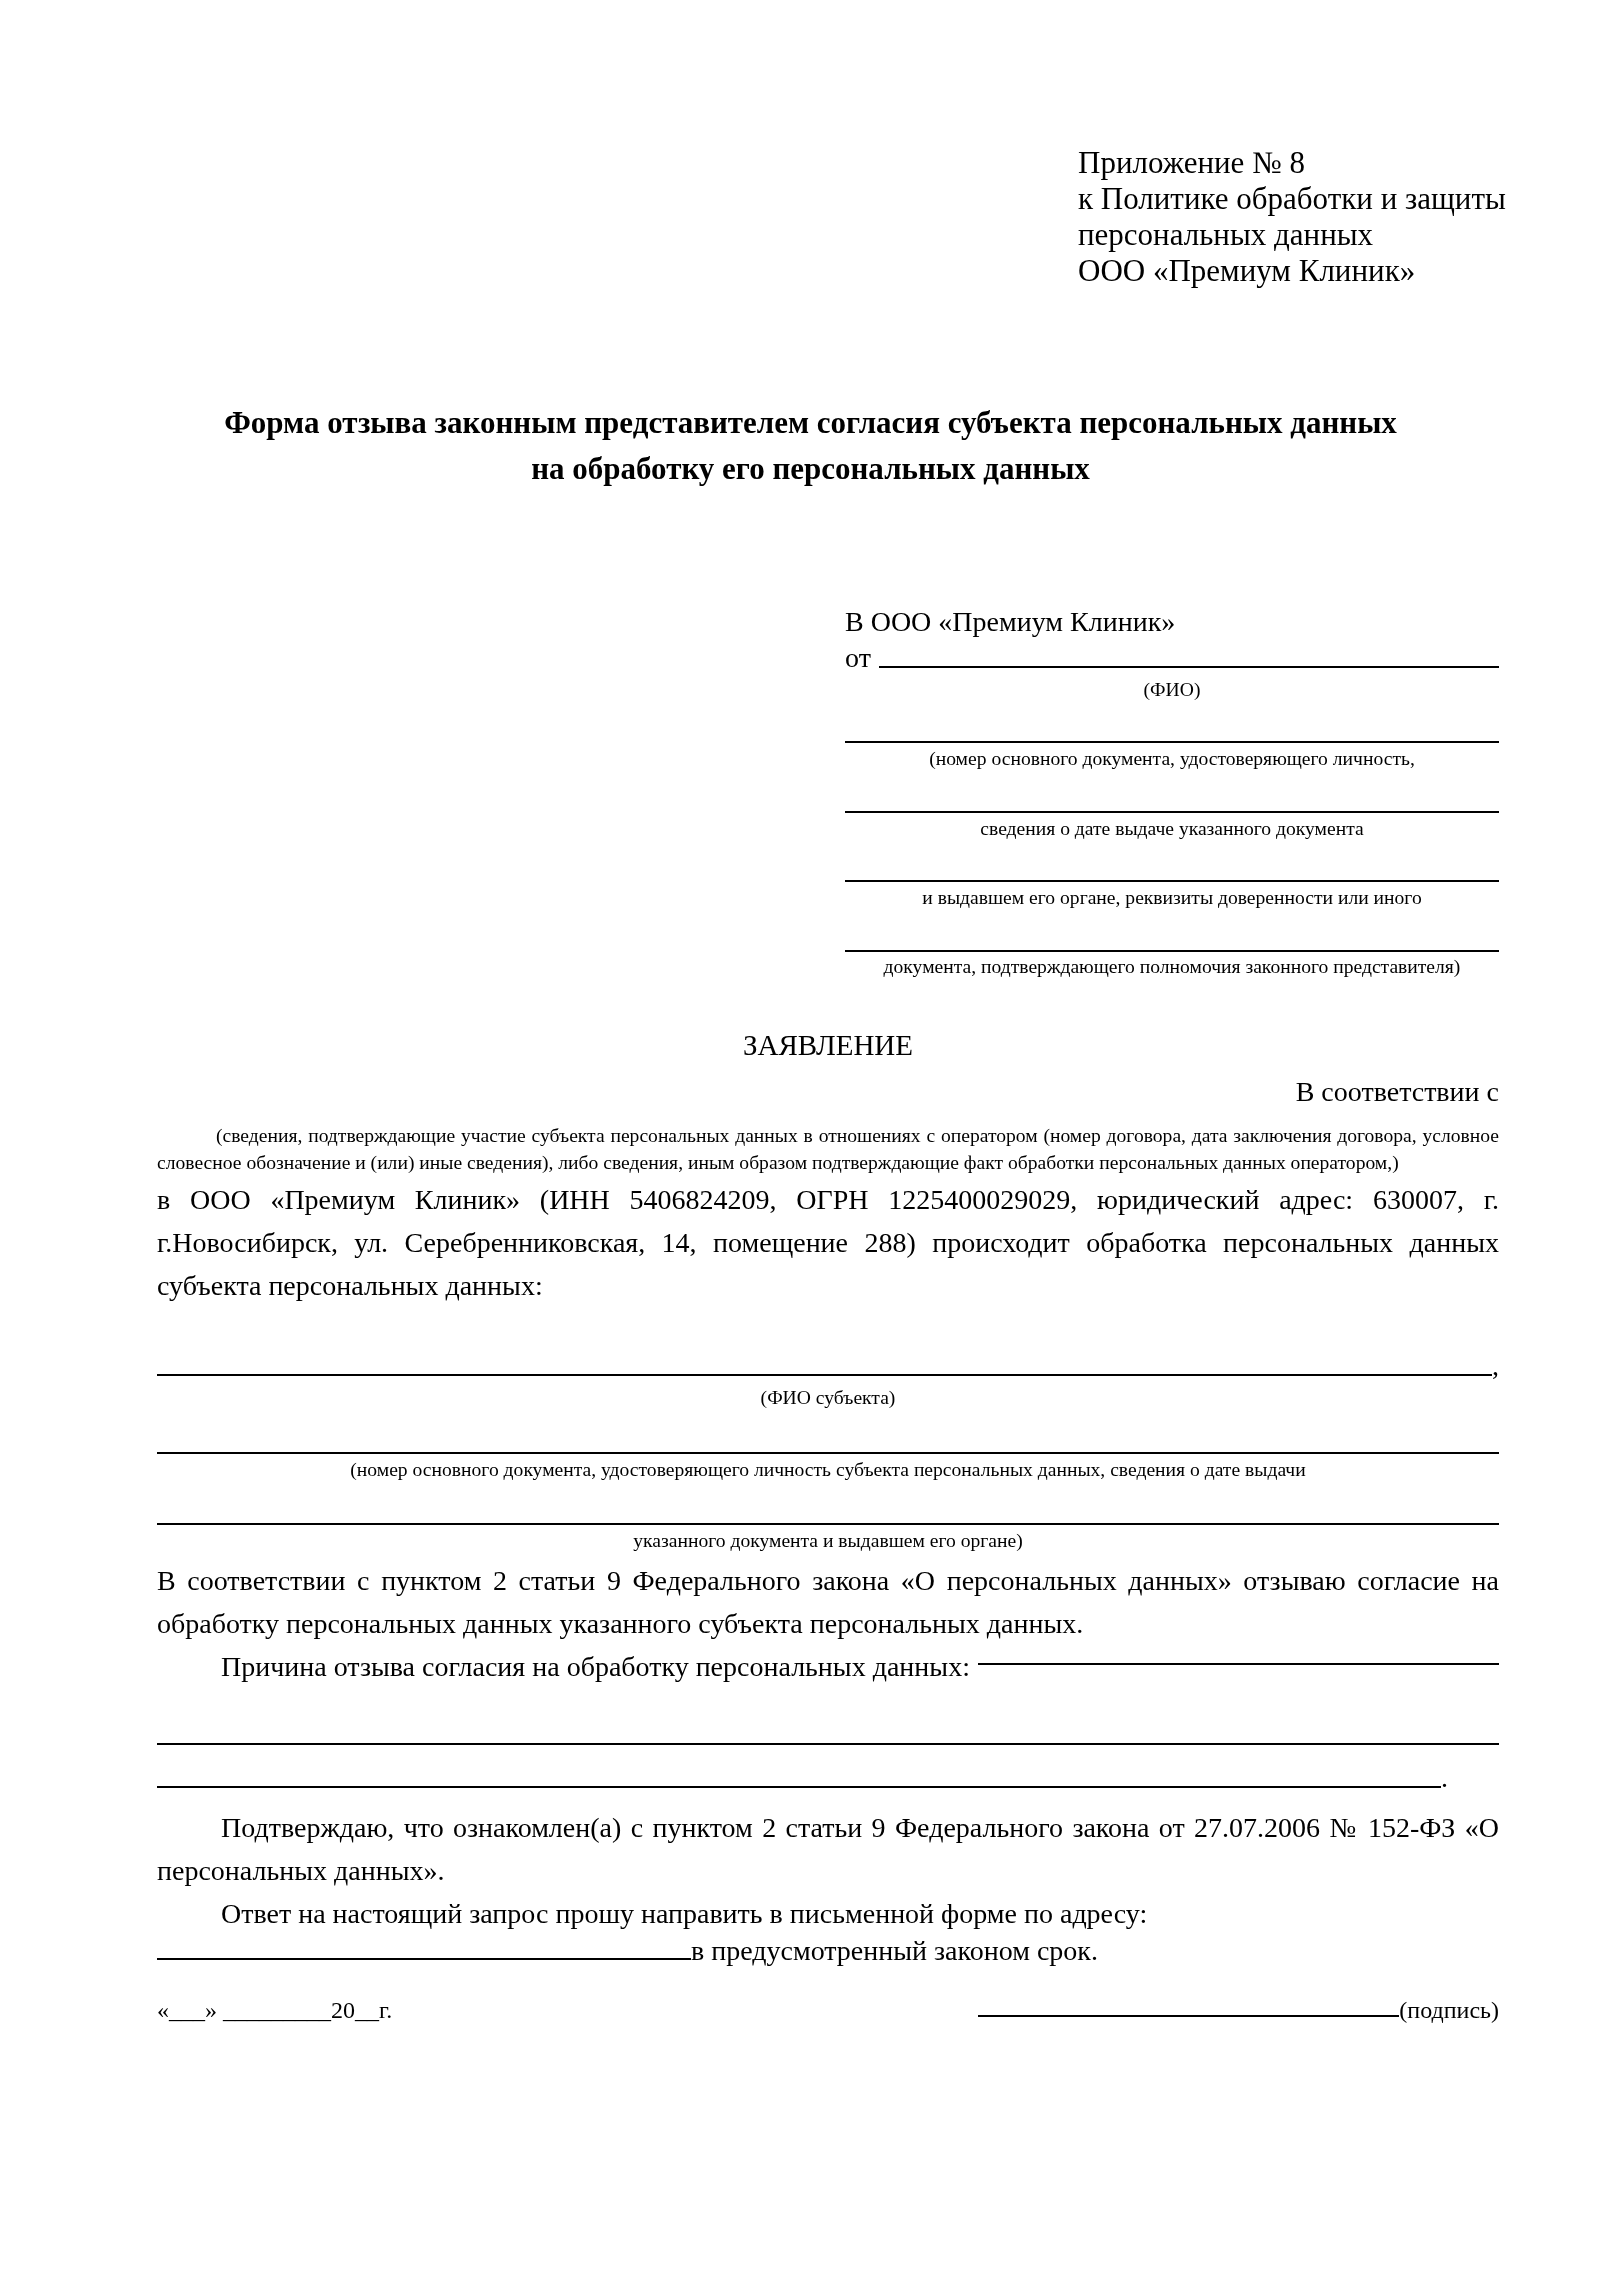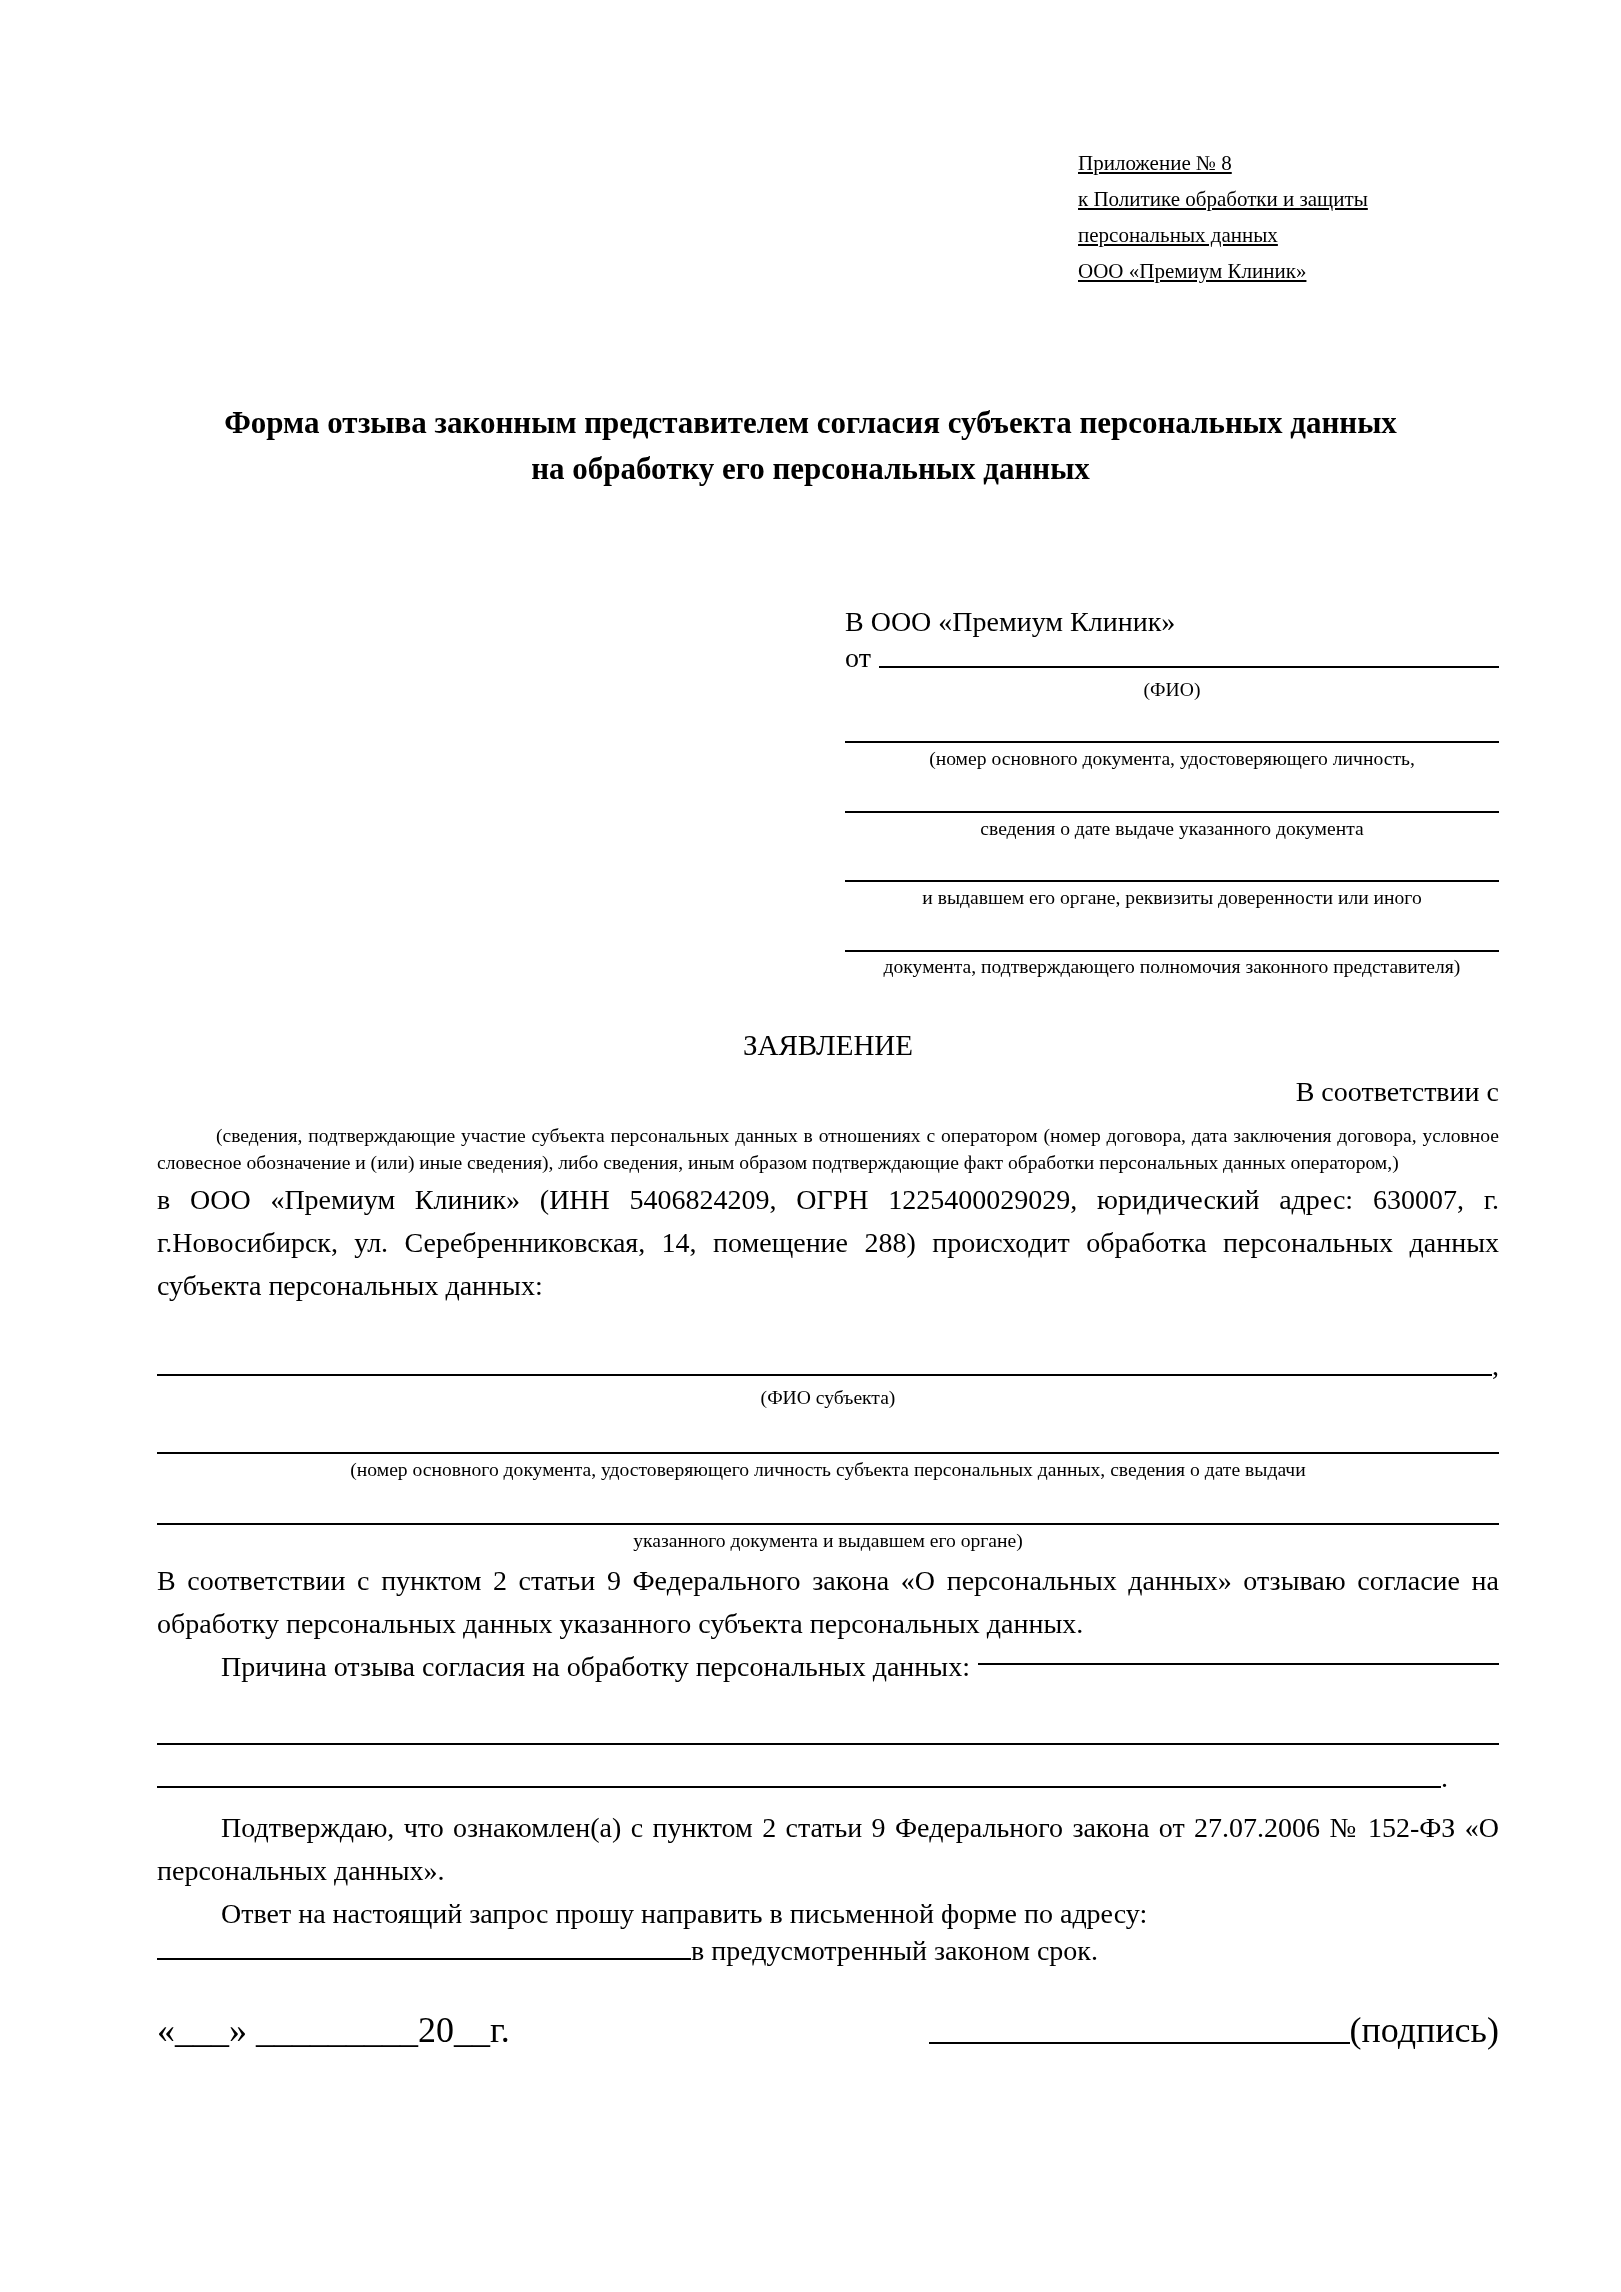--- a/index.html
+++ b/index.html
@@ -10,23 +10,22 @@
     height: 2293px;
     background: #ffffff;
     color: #000000;
     font-family: "Liberation Serif", "DejaVu Serif", serif;
     overflow: hidden;
   }
   .appendix {
     position: absolute;
     left: 1078px;
     top: 145px;
-    font-size: 21px;
+    font-size: 31px;
     line-height: 36px;
-    text-decoration: underline;
   }
   .title {
     margin: 400px auto 0 auto;
     width: 1176px;
     text-align: center;
     font-weight: bold;
     font-size: 31px;
     line-height: 46px;
   }
   .content { margin: 0 122px 0 157px; }
@@ -48,21 +47,21 @@
   .withdraw { margin-top: 5.9px; }
   .reason { display: flex; align-items: center; padding-left: 64px; font-size: 28px; line-height: 43px; }
   .reason-label { white-space: nowrap; }
   .line-a { height: 57px; border-bottom: 2px solid #000; }
   .line-b-row { font-size: 28px; }
   .line-b { width: 1284px; border-bottom: 2px solid #000; height: 43px; margin-bottom: 5.9px; }
   .confirm { text-indent: 64px; margin-top: 11.8px; }
   .reply { text-indent: 64px; }
   .reply-line { font-size: 28px; }
   .line-fixed { width: 534px; border-bottom: 2px solid #000; margin-bottom: 6.9px; }
-  .footer-row { display: flex; justify-content: space-between; align-items: flex-end; margin-top: 42px; font-size: 36px; }
+  .footer-row { display: flex; justify-content: space-between; align-items: flex-end; margin-top: 30px; font-size: 24px; }
   .sig { display: flex; align-items: flex-end; }
   .line-sig { width: 421px; border-bottom: 2px solid #000; margin-bottom: 6.9px; }
   .nowrap { white-space: nowrap; }
 </style>
 </head>
 <body>
 
 <div class="page">
 
   <div class="appendix">

